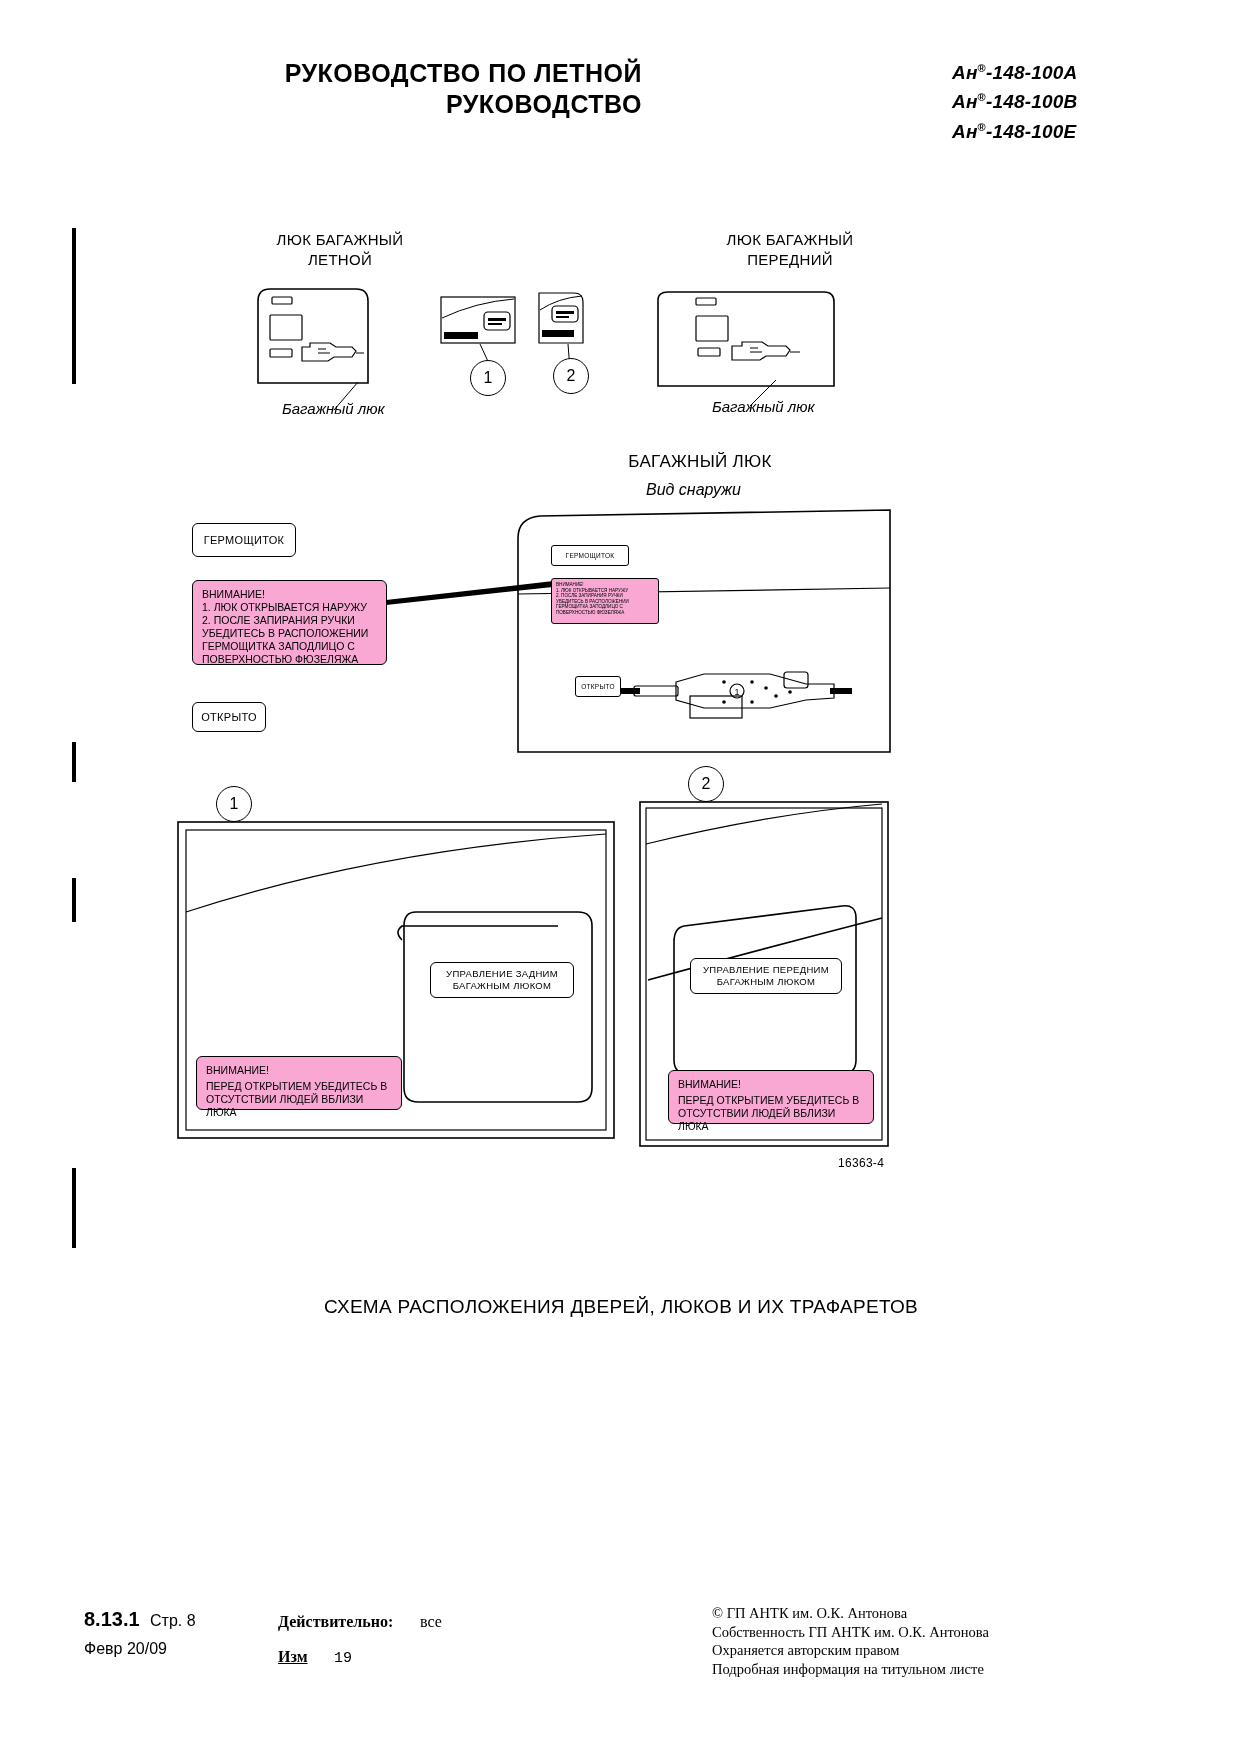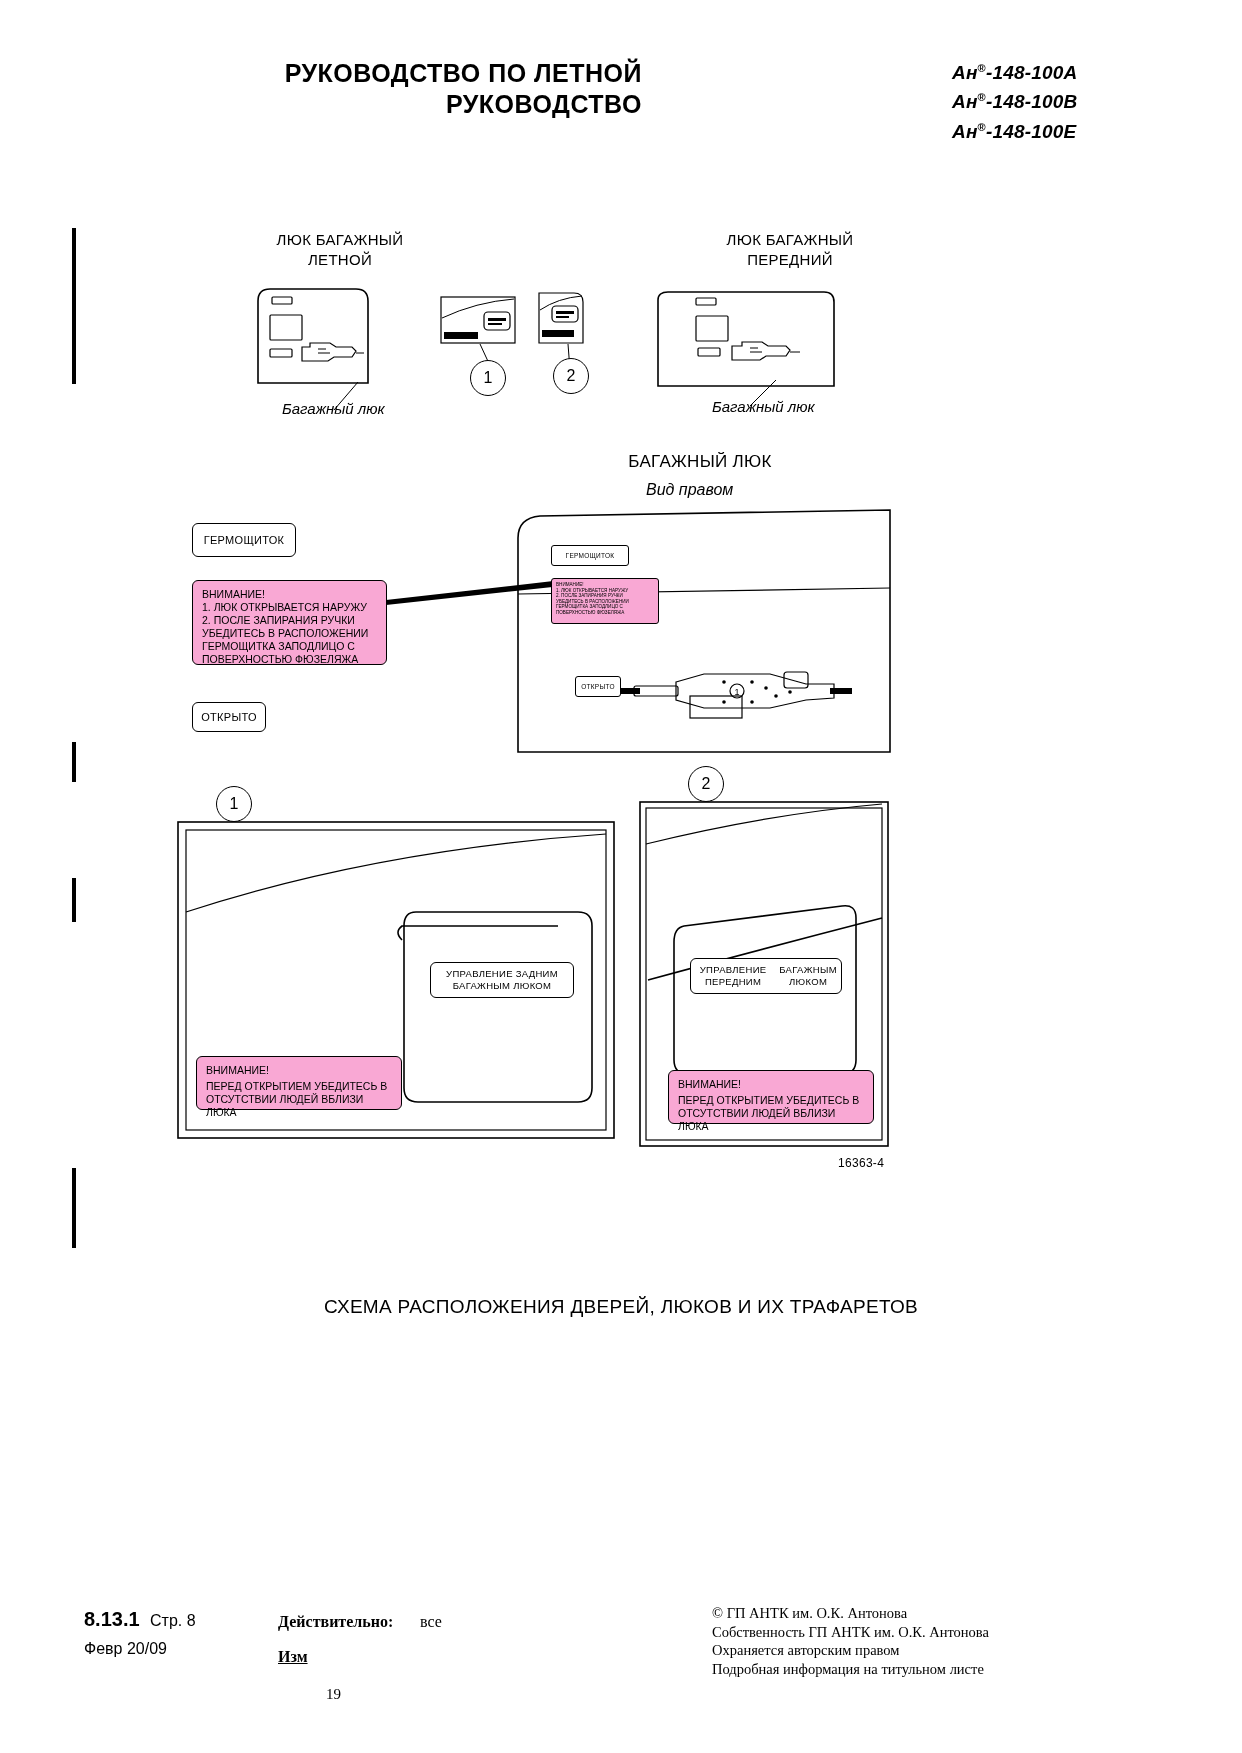--- a/index.html
+++ b/index.html
@@ -66,21 +66,21 @@
   }
   .drawno{position:absolute;font-size:12px;letter-spacing:.3px;}
 
   
   .ft-sec{position:absolute;left:84px;top:1608px;font-size:20px;font-weight:bold;}
   .ft-pg{position:absolute;left:150px;top:1612px;font-size:16px;}
   .ft-date{position:absolute;left:84px;top:1640px;font-size:16px;}
   .ft-valid-l{position:absolute;left:278px;top:1613px;font-size:16px;font-weight:bold;font-family:"Liberation Serif",serif;}
   .ft-valid-v{position:absolute;left:420px;top:1613px;font-size:16px;font-family:"Liberation Serif",serif;}
   .ft-izm-l{position:absolute;left:278px;top:1648px;font-size:16px;font-weight:bold;font-family:"Liberation Serif",serif;text-decoration:underline;}
-  .ft-izm-v{position:absolute;left:326px;top:1650px;font-size:15px;font-family:Liberation Serif, serif;margin-top:36px;}
+  .ft-izm-v{position:absolute;left:334px;top:1650px;font-size:15px;font-family:Liberation Mono, monospace;}
   .ft-copy{
     position:absolute;left:712px;top:1604px;font-size:14.5px;line-height:18.5px;
     font-family:"Liberation Serif",serif;white-space:pre-line;
   }
 </style>
 </head>
 <body>
 
 <div class="page">
 
@@ -159,21 +159,21 @@
     <path class="st2" d="M76,56 L86,56 L86,52 L106,52 L112,56 L130,56 L134,60 L130,66 L110,66 L104,70 L86,70 L76,70 Z"></path>
     <path class="thin" d="M94,58 L102,58 M94,62 L106,62"></path>
     <path class="thin" d="M134,62 L144,62"></path>
   </svg>
   <svg style="left:716px;top:378px;width:70px;height:32px;" viewBox="0 0 70 32">
     <path class="thin" d="M60,2 L34,28"></path>
   </svg>
   <div class="cap-it" style="left:712px;top:398px;">Багажный люк</div>
 
   <div class="lbl" style="left:560px;top:452px;width:280px;font-size:17px;">БАГАЖНЫЙ  ЛЮК</div>
-  <div class="cap-it" style="left:646px;top:481px;font-size:16px;">Вид правом</div>
+  <div class="cap-it" style="left:646px;top:481px;font-size:16px;">Вид снаружи</div>
 
   <div class="placard" style="left:192px;top:523px;width:102px;height:32px;">ГЕРМОЩИТОК</div>
 
   <div class="warnbox" style="left:192px;top:580px;width:195px;height:85px;">
     <div>ВНИМАНИЕ!</div>
     <div>1. ЛЮК ОТКРЫВАЕТСЯ НАРУЖУ</div>
     <div>2. ПОСЛЕ ЗАПИРАНИЯ РУЧКИ</div>
     <div>    УБЕДИТЕСЬ В РАСПОЛОЖЕНИИ</div>
     <div>    ГЕРМОЩИТКА ЗАПОДЛИЦО С</div>
     <div>    ПОВЕРХНОСТЬЮ ФЮЗЕЛЯЖА</div>
@@ -251,21 +251,21 @@
     <rect class="st" x="2" y="2" width="248" height="344"></rect>
     <rect class="st2" x="8" y="8" width="236" height="332"></rect>
     <path class="st2" d="M8,44 Q130,14 244,4"></path>
     <path class="st" d="M10,180 Q120,150 244,118"></path>
   </svg>
 
   <svg style="left:660px;top:892px;width:212px;height:196px;" viewBox="0 0 212 196">
     <path class="st" d="M24,34 Q14,36 14,50 L14,168 Q14,182 28,182 L182,182 Q196,182 196,168 L196,26 Q196,12 182,14 Z"></path>
   </svg>
 
-  <div class="placard" style="left:690px;top:958px;width:150px;height:34px;flex-direction:row;font-size:9.5px;line-height:12px;">
+  <div class="placard" style="left:690px;top:958px;width:150px;height:34px;flex-direction:column;font-size:9.5px;line-height:12px;">
     <div>УПРАВЛЕНИЕ ПЕРЕДНИМ</div>
     <div>БАГАЖНЫМ ЛЮКОМ</div>
   </div>
 
   <div class="warnbox" style="left:668px;top:1070px;width:206px;height:54px;">
     <div>ВНИМАНИЕ!</div>
     <div style="margin-top:3px;">ПЕРЕД ОТКРЫТИЕМ УБЕДИТЕСЬ В</div>
     <div>ОТСУТСТВИИ ЛЮДЕЙ ВБЛИЗИ ЛЮКА</div>
   </div>
 

